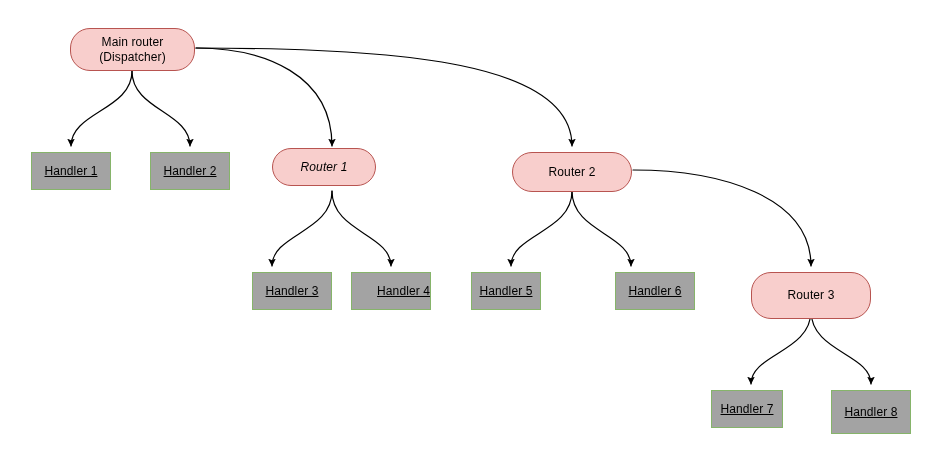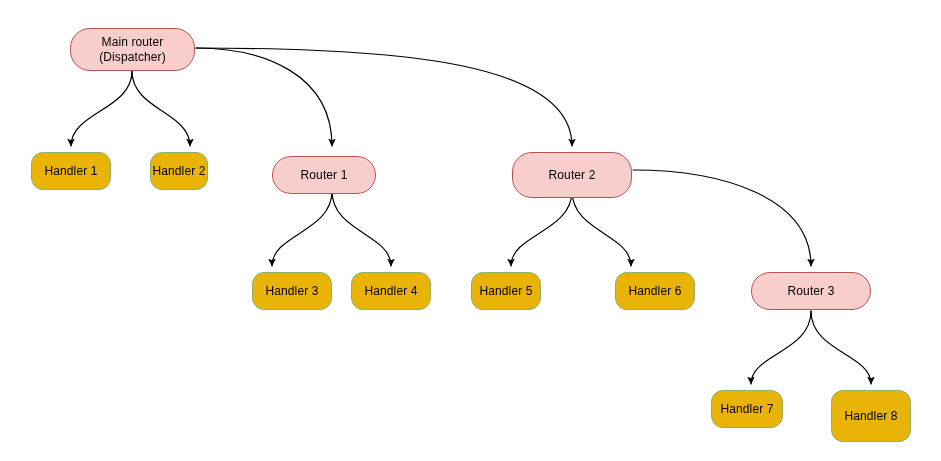--- a/index.html
+++ b/index.html
@@ -39,23 +39,24 @@
     color: #000000;
     letter-spacing: 0.1px;
     z-index: 2;
   }
   .node-router {
     background: #f8cecc;
     border: 1px solid #b85450;
     border-radius: 20px;
   }
   .node-handler {
-    background: #eab308;
+    background: #a3a3a3;
     border: 1px solid #86b46a;
-    border-radius: 12px;
+    border-radius: 0;
+    text-decoration: underline;
   }
   .node-label {
     white-space: pre-line;
     display: block;
   }
 </style>
 </head>
 <body>
 
 <div id="diagram-canvas">
@@ -80,44 +81,44 @@
       </g>
   </svg>
   <div id="node-group">
       <div class="node node-router" style="left: 70px; top: 28px; width: 125px; height: 43px;">
         <span class="node-label">Main router
 (Dispatcher)</span>
       </div>
       <div class="node node-handler" style="left: 31px; top: 152px; width: 80px; height: 38px;">
         <span class="node-label">Handler 1</span>
       </div>
-      <div class="node node-handler" style="left: 150px; top: 152px; width: 58px; height: 38px;">
+      <div class="node node-handler" style="left: 150px; top: 152px; width: 80px; height: 38px;">
         <span class="node-label">Handler 2</span>
       </div>
-      <div class="node node-router" style="left: 272px; top: 156px; width: 104px; height: 38px;">
+      <div class="node node-router" style="left: 272px; top: 148px; width: 104px; height: 38px; font-style: italic;">
         <span class="node-label">Router 1</span>
       </div>
-      <div class="node node-router" style="left: 512px; top: 152px; width: 120px; height: 46px;">
+      <div class="node node-router" style="left: 512px; top: 152px; width: 120px; height: 40px;">
         <span class="node-label">Router 2</span>
       </div>
       <div class="node node-handler" style="left: 232px; top: 272px; width: 80px; height: 38px; margin-left: 20px;">
         <span class="node-label">Handler 3</span>
       </div>
-      <div class="node node-handler" style="left: 351px; top: 272px; width: 80px; height: 38px;">
+      <div class="node node-handler" style="left: 351px; top: 272px; width: 80px; height: 38px; justify-content: flex-end;">
         <span class="node-label">Handler 4</span>
       </div>
       <div class="node node-handler" style="left: 471px; top: 272px; width: 70px; height: 38px;">
         <span class="node-label">Handler 5</span>
       </div>
       <div class="node node-handler" style="left: 591px; top: 272px; width: 80px; height: 38px; margin-left: 24px;">
         <span class="node-label">Handler 6</span>
       </div>
-      <div class="node node-router" style="left: 751px; top: 272px; width: 120px; height: 38px;">
+      <div class="node node-router" style="left: 751px; top: 272px; width: 120px; height: 47px;">
         <span class="node-label">Router 3</span>
       </div>
       <div class="node node-handler" style="left: 711px; top: 390px; width: 72px; height: 38px;">
         <span class="node-label">Handler 7</span>
       </div>
-      <div class="node node-handler" style="left: 831px; top: 390px; width: 80px; height: 52px;">
+      <div class="node node-handler" style="left: 831px; top: 390px; width: 80px; height: 44px;">
         <span class="node-label">Handler 8</span>
       </div>
     </div>
 </div>
 
 </body></html>

